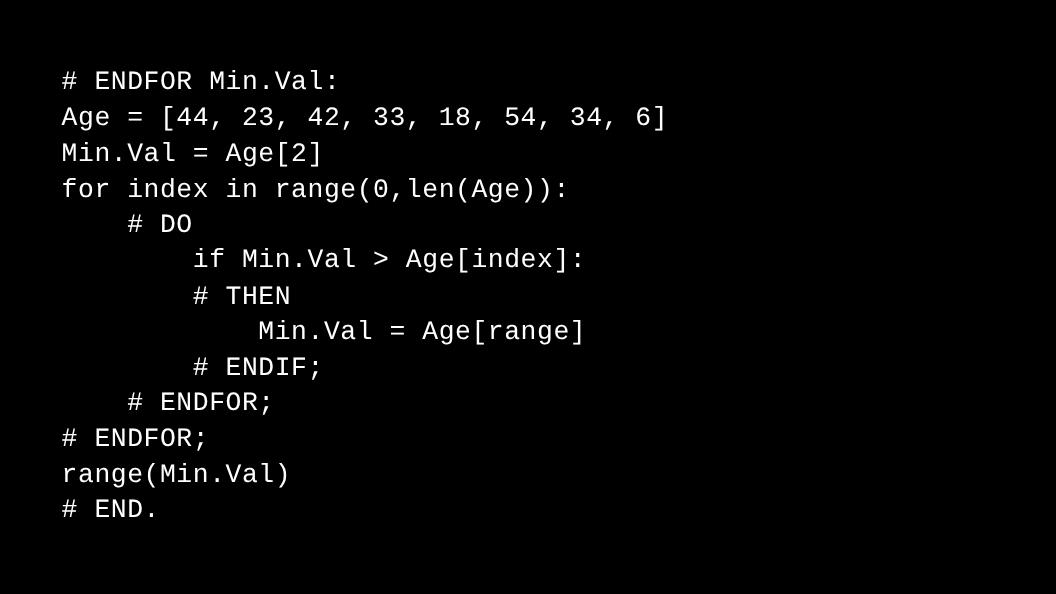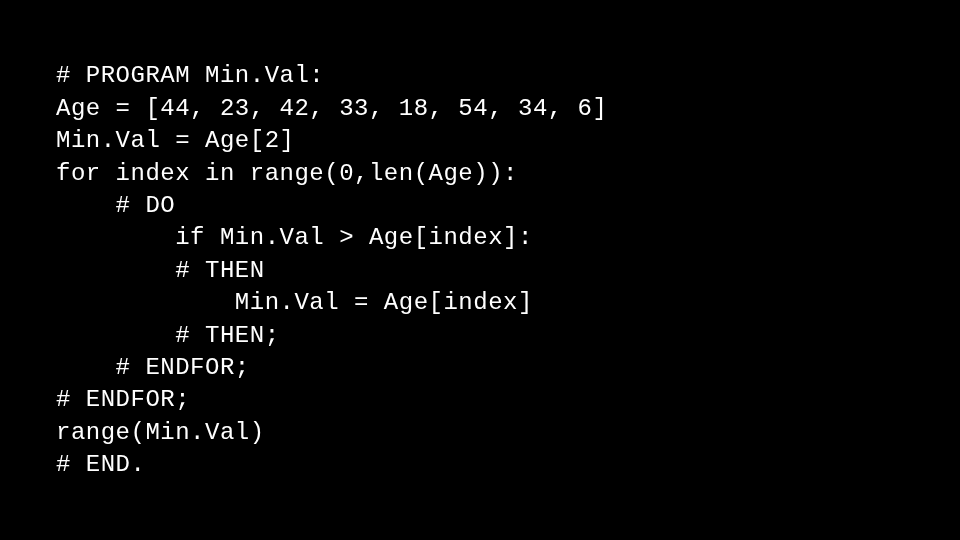--- a/index.html
+++ b/index.html
@@ -17,26 +17,26 @@
     line-height: 1.35;
     white-space: pre;
     padding: 28px 0 0 56px;
     letter-spacing: 0.5px;
   }
 </style>
 </head>
 <body>
 
 <div class="code-block">
-<span># PROGRAM Min.Val:</span>
+<span># ENDFOR Min.Val:</span>
 <span>Age = [44, 23, 42, 33, 18, 54, 34, 6]</span>
 <span>Min.Val = Age[2]</span>
 <span>for index in range(0,len(Age)):</span>
 <span>    # DO</span>
 <span>        if Min.Val &gt; Age[index]:</span>
 <span>        # THEN</span>
-<span>            Min.Val = Age[index]</span>
-<span>        # THEN;</span>
+<span>            Min.Val = Age[range]</span>
+<span>        # ENDIF;</span>
 <span>    # ENDFOR;</span>
 <span># ENDFOR;</span>
 <span>range(Min.Val)</span>
 <span># END.</span>
 </div>
 
 </body></html>

